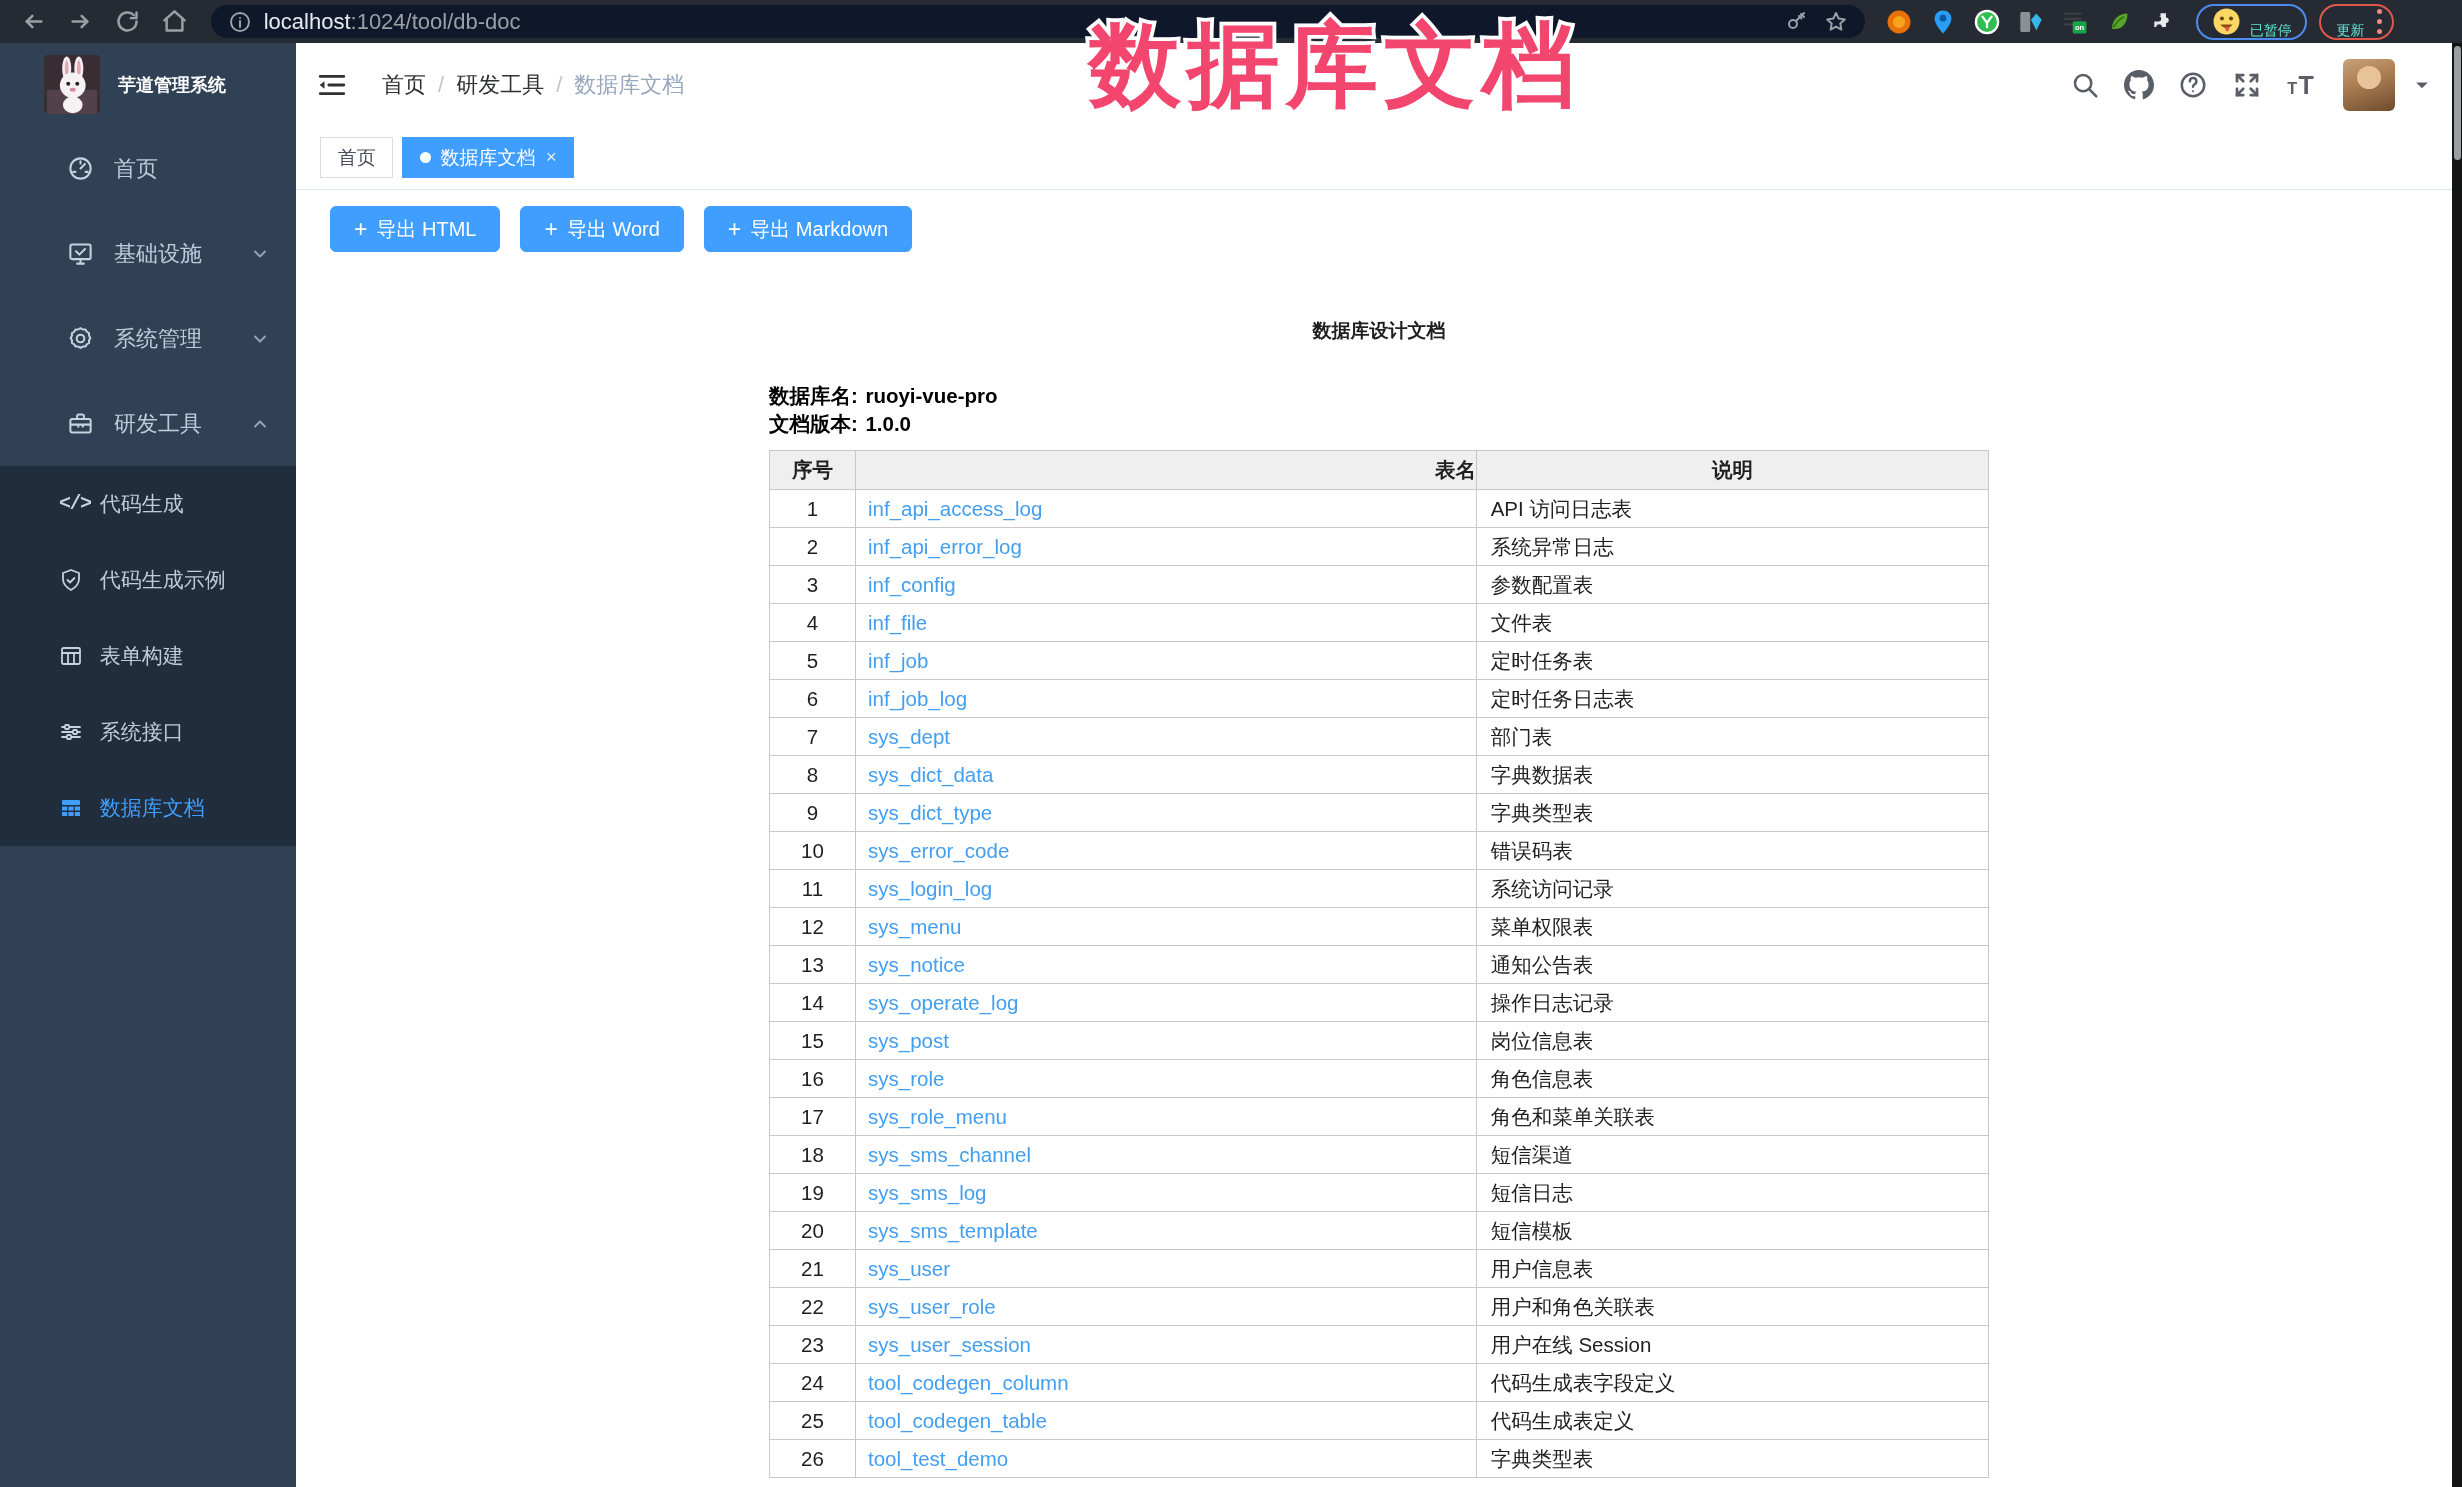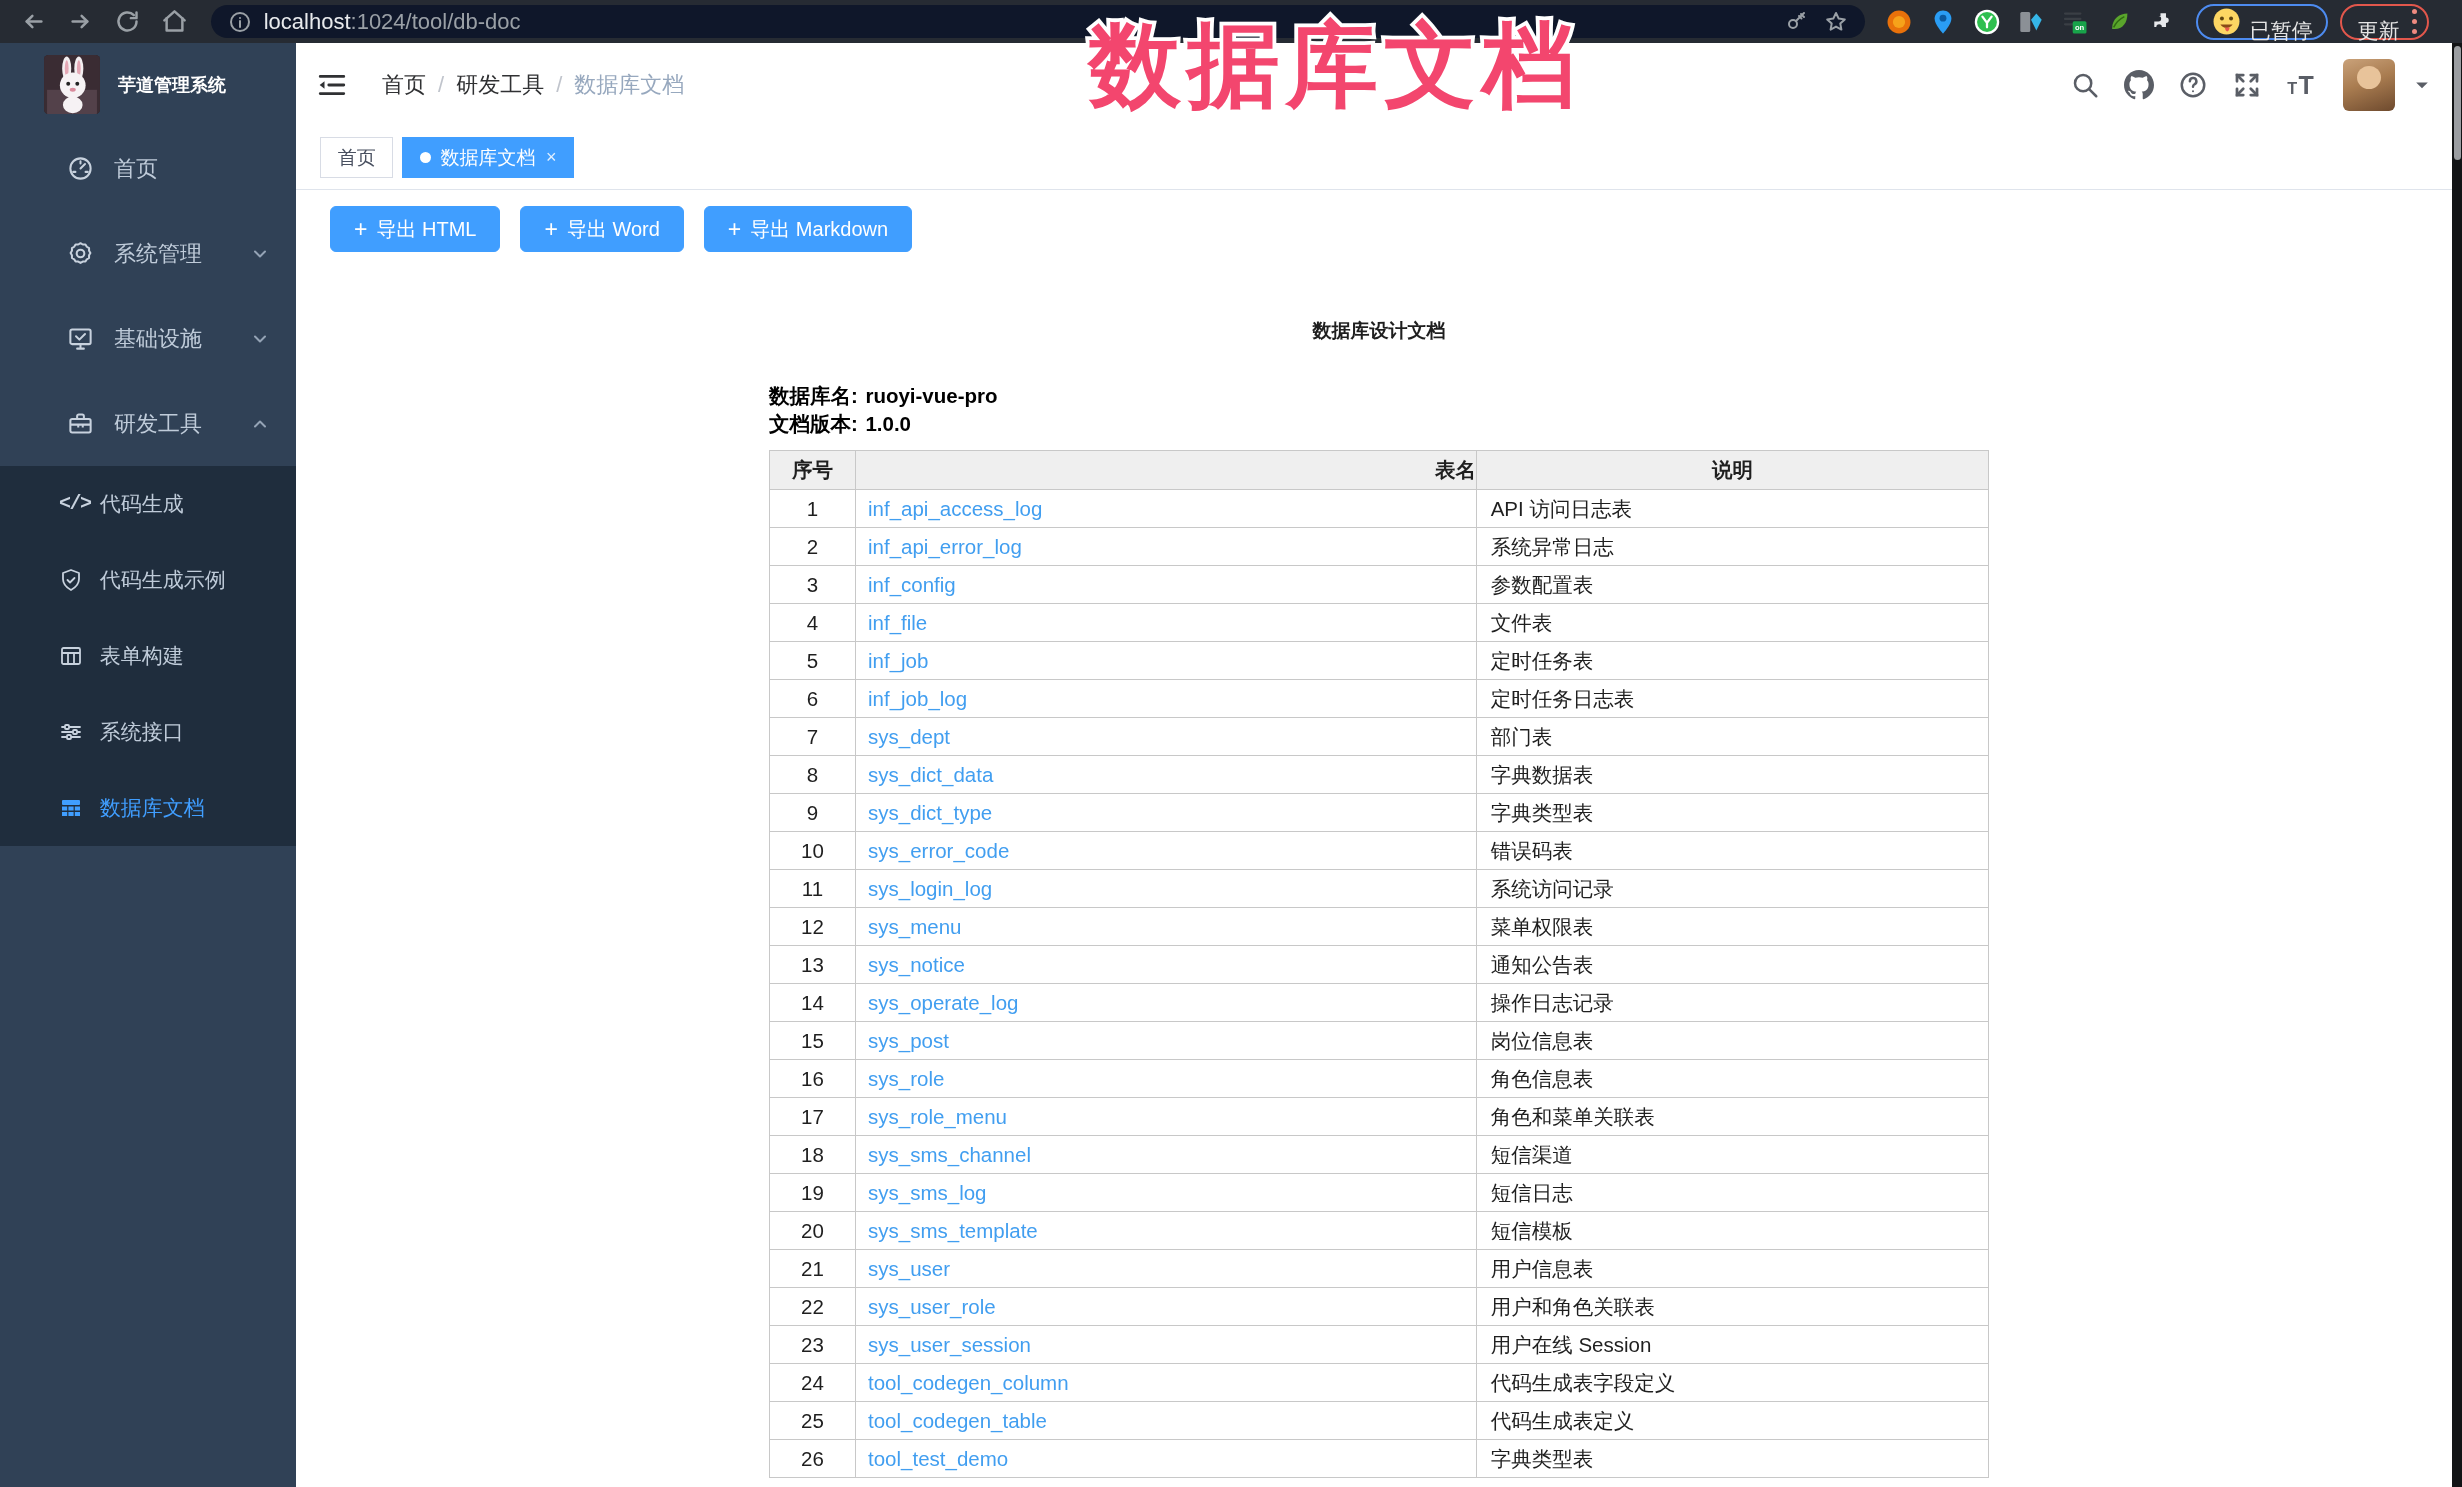--- a/index.html
+++ b/index.html
@@ -19,21 +19,21 @@
   .url-rest { color:#9aa0a6; }
   #omnibox .spacer { flex:1; }
   .pill-ic { width:24px; height:24px; color:#9aa0a6; flex:0 0 auto; }
   .pill-ic svg { width:100%; height:100%; }
   #ext-row { display:flex; align-items:center; margin-left:21px; gap:18px; }
   .ext { width:26px; height:26px; position:relative; flex:0 0 auto; }
   .badge-pill { height:36px; border-radius:19px; display:flex; align-items:center; padding:0 13.7px;
                 margin-left:20px; }
   #paused-pill { border:2.3px solid #4d8bf0; }
   #update-pill { border:2.3px solid #e2574c; margin-left:12px; padding:0 10.6px; }
-  .badge-txt { font-size:21px; color:#e5e5e5; margin-left:9px; white-space:nowrap;margin-top:19px; }
+  .badge-txt { font-size:14px; color:#5eead4; margin-left:9px; white-space:nowrap;margin-top:19px; }
   #update-pill .badge-txt { margin-left:4.6px; }
   .kebab { display:flex; flex-direction:column; gap:4.6px; margin-left:12px; }
   .kebab i { width:5.3px; height:5.3px; border-radius:50%; background:#ef8a80; display:block; }
 
   
   #sidebar { position:absolute; left:0; top:43px; width:296px; bottom:0; background:#304156; }
   #logo-row { height:83px; display:flex; align-items:center; padding-left:44px; }
   #logo-img { width:56px; height:59px; border-radius:4.6px; overflow:hidden; background:#2a2024; flex:0 0 auto; }
   #logo-title { color:#ffffff; font-size:18px; font-weight:bold; margin-left:18px; white-space:nowrap; }
   .mi { height:85px; display:flex; align-items:center; padding-left:67px; position:relative;
@@ -253,42 +253,42 @@
             <circle cx="12" cy="12" r="9"></circle>
             <path d="M12 12l4-4"></path>
             <path d="M5.5 15h2M16.5 15h2M12 5.5v2"></path>
           </svg>
       </span>
       <span>首页</span>
     </div>
 
     <div class="mi">
       <span class="ic">
-        <svg viewBox="0 0 24 24" fill="none" stroke="currentColor" stroke-width="1.8" stroke-linejoin="round">
-            <path d="M12 2.8l2 1.2h2.4l1.2 2 2 1.2v2.4l1.2 2-1.2 2v2.4l-2 1.2-1.2 2H14l-2 1.2-2-1.2H7.6l-1.2-2-2-1.2v-2.4l-1.2-2 1.2-2V7.2l2-1.2 1.2-2H10z"></path>
-            <circle cx="12" cy="12" r="3.4"></circle>
-          </svg>
-      </span>
-      <span>系统管理</span>
-      <span class="chev">
-        <svg viewBox="0 0 24 24" fill="none" stroke="currentColor" stroke-width="2.4" stroke-linecap="round" stroke-linejoin="round">
-            <path d="M6 9l6 6 6-6"></path>
-          </svg>
-      </span>
-    </div>
-
-    <div class="mi">
-      <span class="ic">
         <svg viewBox="0 0 24 24" fill="none" stroke="currentColor" stroke-width="1.8" stroke-linecap="round" stroke-linejoin="round">
             <rect x="3" y="4" width="18" height="13" rx="1.5"></rect>
             <path d="M8 10l3 3 5-5"></path>
             <path d="M9 21h6M12 17v4"></path>
           </svg>
       </span>
       <span>基础设施</span>
+      <span class="chev">
+        <svg viewBox="0 0 24 24" fill="none" stroke="currentColor" stroke-width="2.4" stroke-linecap="round" stroke-linejoin="round">
+            <path d="M6 9l6 6 6-6"></path>
+          </svg>
+      </span>
+    </div>
+
+    <div class="mi">
+      <span class="ic">
+        <svg viewBox="0 0 24 24" fill="none" stroke="currentColor" stroke-width="1.8" stroke-linejoin="round">
+            <path d="M12 2.8l2 1.2h2.4l1.2 2 2 1.2v2.4l1.2 2-1.2 2v2.4l-2 1.2-1.2 2H14l-2 1.2-2-1.2H7.6l-1.2-2-2-1.2v-2.4l-1.2-2 1.2-2V7.2l2-1.2 1.2-2H10z"></path>
+            <circle cx="12" cy="12" r="3.4"></circle>
+          </svg>
+      </span>
+      <span>系统管理</span>
       <span class="chev">
         <svg viewBox="0 0 24 24" fill="none" stroke="currentColor" stroke-width="2.4" stroke-linecap="round" stroke-linejoin="round">
             <path d="M6 9l6 6 6-6"></path>
           </svg>
       </span>
     </div>
 
     <div class="mi">
       <span class="ic">
         <svg viewBox="0 0 24 24" fill="none" stroke="currentColor" stroke-width="1.8" stroke-linejoin="round">

